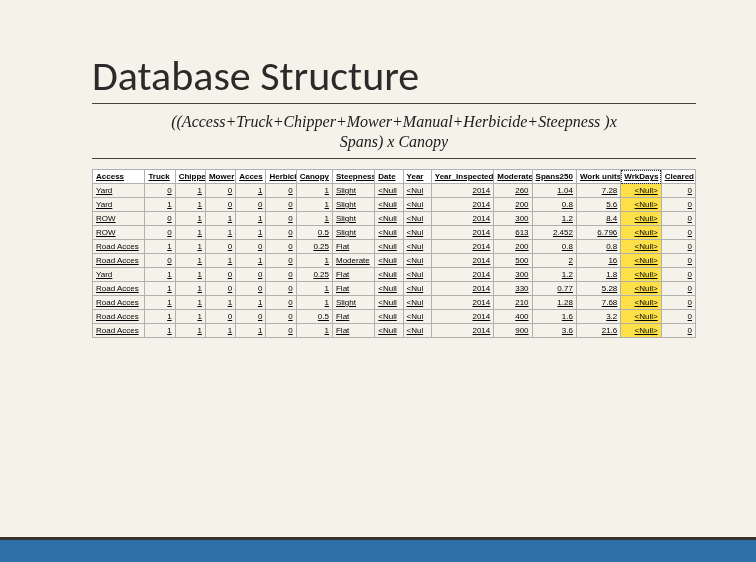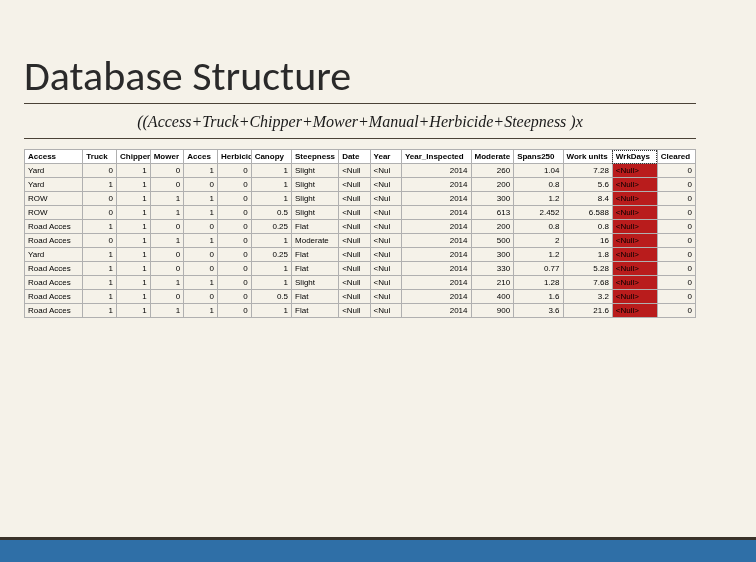--- a/index.html
+++ b/index.html
@@ -7,21 +7,21 @@
     width: 756px;
     height: 562px;
     background: #f5f2e9;
     font-family: Arial, sans-serif;
     position: relative;
     overflow: hidden;
   }
   .slide {
     width: 100%;
     height: 100%;
-    padding: 50px 60px 0 24px;
+    padding: 50px 60px 0 92px;
   }
   .title {
     font-family: "Calibri Light", Calibri, Arial, sans-serif;
     font-size: 42px;
     font-weight: 300;
     color: #2a2a2a;
     border-bottom: 1.5px solid #4a4236;
     padding-bottom: 2px;
     margin-bottom: 8px;
   }
@@ -33,20 +33,21 @@
     text-align: center;
     line-height: 1.25;
     margin: 0 auto 10px auto;
     border-bottom: 1.5px solid #4a4236;
     padding-bottom: 6px;
   }
   .table-wrap {
     width: 100%;
     overflow: hidden;
     margin-top: 4px;
+    text-decoration: underline;
   }
   table {
     border-collapse: collapse;
     width: 100%;
     font-size: 8px;
     font-family: Arial, sans-serif;
     color: #000;
     table-layout: fixed;
   }
   th, td {
@@ -56,21 +57,21 @@
     white-space: nowrap;
     overflow: hidden;
     font-weight: normal;
   }
   th {
     font-weight: bold;
     text-align: left;
     background: #fff;
   }
   .left { text-align: left; }
-  .hl { background: #b91c1c; }
+  .hl { background: #fde047; text-align: right; }
   .sel {
     outline: 1px dotted #333;
     outline-offset: -1px;
   }
   .footer {
     position: absolute;
     left: 0; right: 0; bottom: 0;
     height: 22px;
     background: #2f6fa7;
   }
@@ -96,20 +97,21 @@
   col.c-wd   { width: 40px; }
   col.c-cl   { width: 34px; }
 </style>
 </head>
 <body>
 
 <div class="slide">
   <h1 class="title">Database Structure</h1>
   <div class="formula">
     <div>((Access+Truck+Chipper+Mower+Manual+Herbicide+Steepness )x</div>
+    <div>Spans) x Canopy</div>
   </div>
 
   <div class="table-wrap">
     <table>
       <colgroup>
         <col class="c-access">
           <col class="c-n">
           <col class="c-n">
           <col class="c-n">
           <col class="c-n">
@@ -207,21 +209,21 @@
             <td>1</td>
             <td>1</td>
             <td>0</td>
             <td>0.5</td>
             <td class="left">Slight</td>
             <td class="left">&lt;Null</td>
             <td class="left">&lt;Nul</td>
             <td>2014</td>
             <td>613</td>
             <td>2.452</td>
-            <td>6.588</td>
+            <td>6.796</td>
             <td class="left hl">&lt;Null&gt;</td>
             <td>0</td>
           </tr>
           <tr>
             <td class="left">Road Acces</td>
             <td>1</td>
             <td>1</td>
             <td>0</td>
             <td>0</td>
             <td>0</td>

